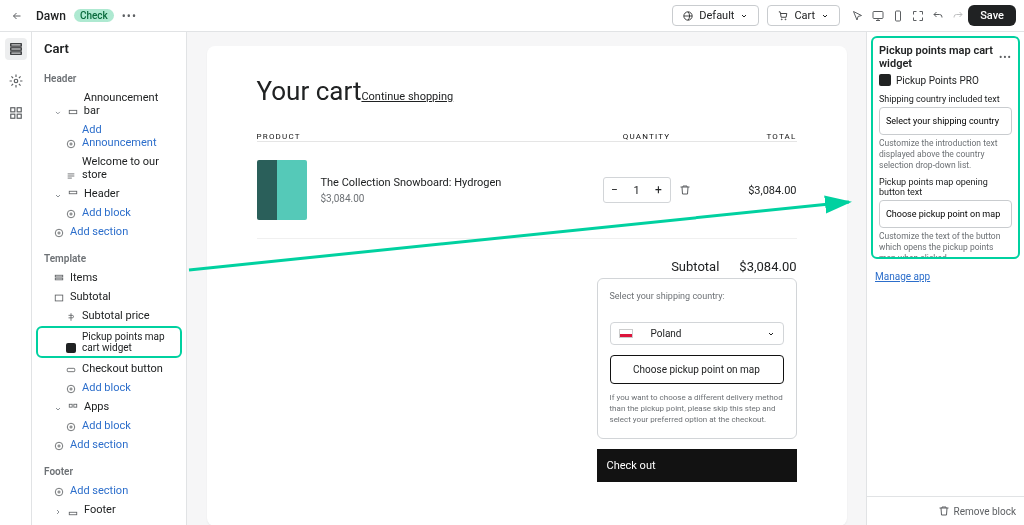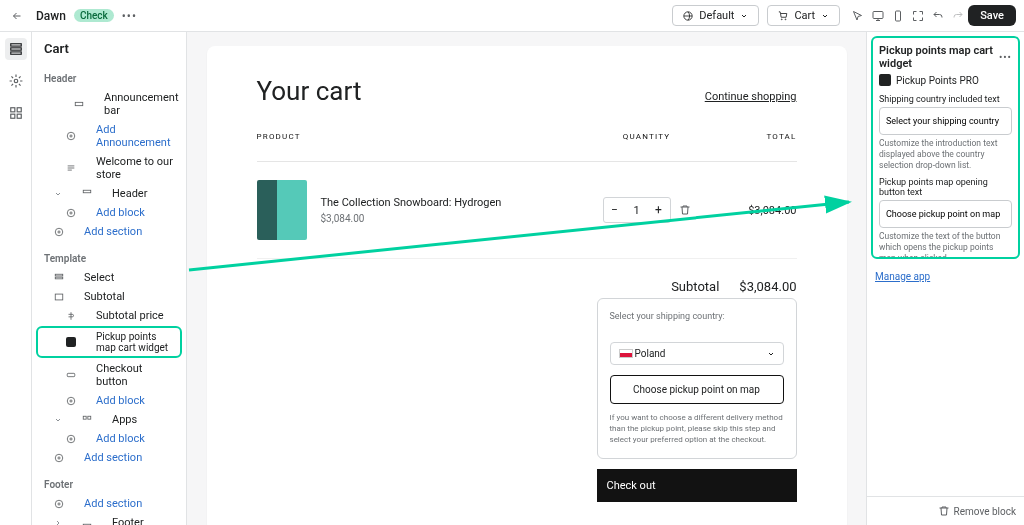--- a/index.html
+++ b/index.html
@@ -16,52 +16,52 @@
 .drop-btn{display:flex;align-items:center;gap:6px;padding:3px 10px;border:1px solid #c9cccf;border-radius:4px;background:#fff;cursor:pointer;font-size:11px}
 .save-btn{background:#202223;color:#fff;padding:4px 12px;border-radius:6px;font-size:11px;font-weight:500;cursor:pointer}
 .main{display:flex;flex:1;overflow:hidden}
 .iconrail{width:32px;background:#fff;border-right:1px solid #e1e3e5;display:flex;flex-direction:column;align-items:center;padding-top:6px;gap:10px}
 .rail-ic{width:22px;height:22px;display:flex;align-items:center;justify-content:center;border-radius:4px;cursor:pointer;color:#5c5f62}
 .rail-ic.active{background:#edeeef;color:#202223}
 .leftpanel{width:155px;background:#fff;border-right:1px solid #e1e3e5;display:flex;flex-direction:column;font-size:11px;overflow-y:auto}
 .lp-title{font-weight:600;font-size:13px;padding:9px 12px}
 .lp-group{padding:4px 0}
 .lp-label{font-size:10px;color:#6d7175;font-weight:600;padding:4px 12px}
-.lp-item{display:flex;align-items:center;gap:20px;padding:3px 8px 3px 18px;cursor:pointer;border-radius:4px;margin:0 4px}
+.lp-item{display:flex;align-items:flex-end;gap:6px;padding:3px 8px 3px 18px;cursor:pointer;border-radius:4px;margin:0 4px}
 .lp-item.indent{padding-left:30px}
 .lp-item.indent2{padding-left:30px}
 .lp-item.highlight{border:2px solid #00d1a0;border-radius:6px;padding:3px 6px 3px 28px;margin:1px 4px}
 .lp-add{color:#2c6ecb}
 .lp-ic{width:10px;height:10px;color:#5c5f62;flex-shrink:0}
 .chev{width:8px;color:#8c9196}
 .canvas{flex:1;background:#f6f6f7;padding:14px;overflow:auto;position:relative}
 .preview{background:#fff;border-radius:8px;padding:30px 50px;min-height:480px;max-width:640px;margin:0 auto;box-shadow:0 1px 2px rgba(0,0,0,.05)}
-.cart-head{display:flex;justify-content:space-between;align-items:baseline;margin-bottom:26px}
+.cart-head{display:flex;justify-content:flex-start;align-items:baseline;margin-bottom:26px}
 .cart-title{font-size:26px;font-weight:400}
 .cont-shop{font-size:11px;text-decoration:underline;cursor:pointer}
-.cart-cols{display:flex;font-size:8px;letter-spacing:1.2px;color:#121212;border-bottom:1px solid #e5e5e5;padding-bottom:20px;text-transform:uppercase}
+.cart-cols{display:flex;font-size:8px;letter-spacing:1.2px;color:#121212;border-bottom:1px solid #e5e5e5;padding-bottom:0;text-transform:uppercase}
 .cart-cols .c1{flex:1}
 .cart-cols .c2{width:140px;text-align:center}
 .cart-cols .c3{width:80px;text-align:right}
 .cart-row{display:flex;align-items:center;padding:18px 0;border-bottom:1px solid #f0f0f0}
 .prod-img{width:50px;height:60px;background:linear-gradient(90deg,#2a5f5a 40%,#55c9b8 40%);border-radius:2px;margin-right:14px}
 .prod-info{flex:1}
 .prod-name{font-size:11px;margin-bottom:4px}
 .prod-price{font-size:10px;color:#6d7175}
 .qty-wrap{width:140px;display:flex;align-items:center;justify-content:center;gap:8px}
 .qty-box{display:flex;align-items:center;border:1px solid #d2d5d8;border-radius:3px}
 .qty-btn{width:22px;height:24px;display:flex;align-items:center;justify-content:center;cursor:pointer;font-size:12px}
 .qty-val{width:22px;text-align:center;font-size:11px}
 .trash{color:#5c5f62;cursor:pointer}
 .row-total{width:80px;text-align:right;font-size:11px}
 .subtotal-line{display:flex;justify-content:flex-end;gap:20px;margin:20px 0 4px;font-size:13px}
 .tax-note{text-align:right;font-size:9px;color:#6d7175;margin-bottom:14px}
 .widget-box{border:1px solid #d2d5d8;border-radius:6px;padding:12px;width:200px;margin-left:auto;font-size:10px}
 .widget-label{color:#6d7175;margin-bottom:21px;font-size:9px}
-.country-sel{border:1px solid #d2d5d8;border-radius:4px;padding:5px 8px;display:flex;align-items:center;gap:2px;margin-bottom:10px;cursor:pointer;font-size:10px}
+.country-sel{border:1px solid #d2d5d8;border-radius:4px;padding:5px 8px;display:flex;align-items:center;gap:18px;margin-bottom:10px;cursor:pointer;font-size:10px}
 .flag{width:14px;height:9px;background:linear-gradient(#fff 50%,#dc143c 50%);border:0.5px solid #ccc}
 .pickup-btn{border:1px solid #121212;border-radius:4px;padding:8px;text-align:center;font-size:10px;cursor:pointer;margin-bottom:8px}
 .widget-info{font-size:8px;color:#6d7175;line-height:1.4}
 .checkout-btn{background:#121212;color:#fff;text-align:left;padding:10px;font-size:11px;width:200px;margin-left:auto;margin-top:10px;cursor:pointer}
 .rightpanel{width:158px;background:#fff;border-left:1px solid #e1e3e5;display:flex;flex-direction:column;font-size:10px;overflow-y:auto}
 .rp-body{border:2px solid #00d1a0;border-radius:6px;margin:4px;padding:6px;flex:1;overflow-y:auto}
 .rp-title-row{display:flex;justify-content:space-between;align-items:center;margin-bottom:4px}
 .rp-title{font-weight:600;font-size:11px}
 .rp-app{display:flex;align-items:center;gap:5px;margin-bottom:8px}
 .app-icon{width:12px;height:12px;background:#202223;border-radius:2px}
@@ -224,21 +224,21 @@
             <span>Add section</span>
           </div>
   </div>
   <div class="lp-group">
     <div class="lp-label">Template</div>
     <div class="lp-item">
             <svg class="lp-ic" viewBox="0 0 24 24" stroke="currentColor" fill="none" stroke-width="2">
               <rect x="3" y="3" width="18" height="4"></rect>
               <rect x="3" y="10" width="18" height="4"></rect>
             </svg>
-            <span>Select</span>
+            <span>Items</span>
           </div>
     <div class="lp-item">
             <svg class="lp-ic" viewBox="0 0 24 24" stroke="currentColor" fill="none" stroke-width="2">
               <rect x="3" y="5" width="18" height="14"></rect>
             </svg>
             <span>Subtotal</span>
           </div>
     <div class="lp-item indent2">
             <svg class="lp-ic" viewBox="0 0 24 24" stroke="currentColor" fill="none" stroke-width="2">
               <path d="M12 3v18M6 8h9a3 3 0 010 6H6"></path>

